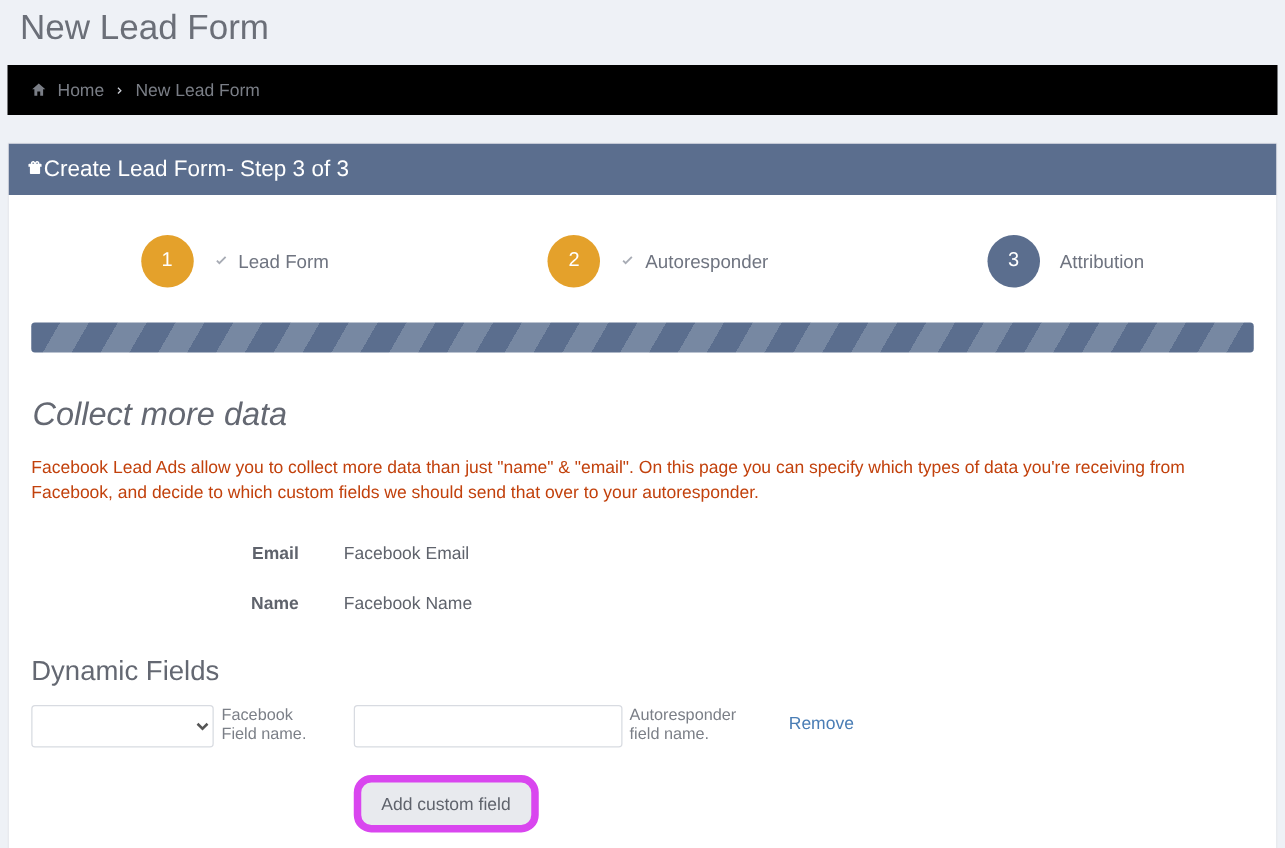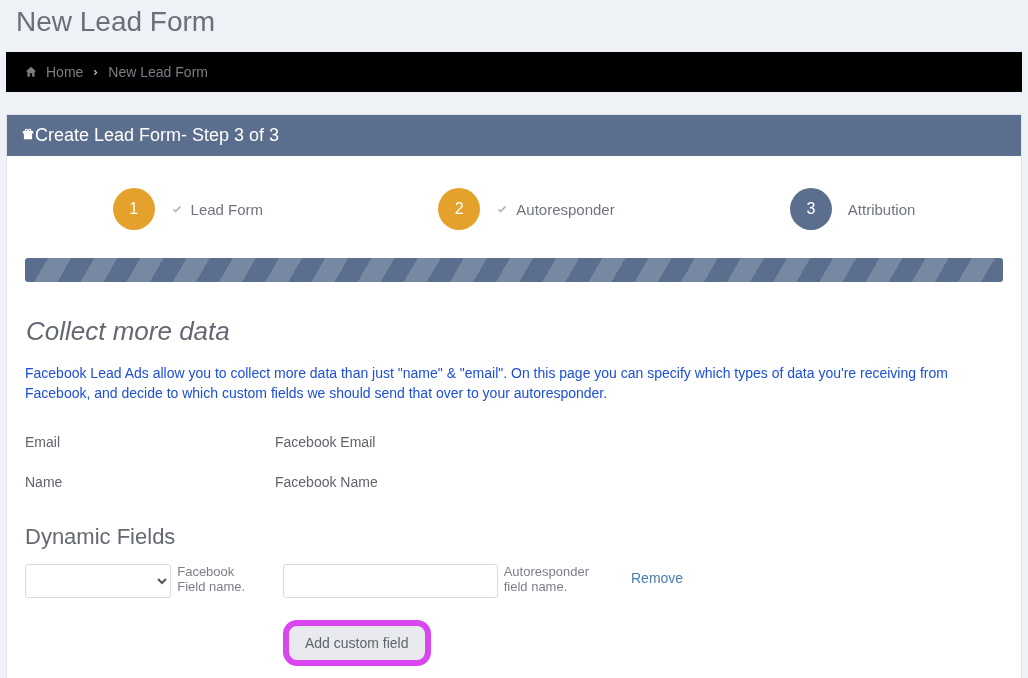--- a/index.html
+++ b/index.html
@@ -79,35 +79,36 @@
     border-radius: 3px;
   }
   h2.section-title {
     font-size: 26px;
     font-weight: 300;
     color: #646872;
     margin: 34px 0 16px 1px;
     font-style: italic;
   }
   p.desc {
-    color: #1d4ed8;
+    color: #c2410c;
     font-size: 14px;
     line-height: 1.45;
     margin-bottom: 18px;
   }
   .fieldrow {
     display: flex;
     align-items: center;
     padding: 12px 0;
   }
   .fieldrow .lbl {
     width: 250px;
-    text-align: left;
-    padding-right: 18px;
+    text-align: right;
+    padding-right: 36px;
     color: #5f636c;
+    font-weight: bold;
   }
   .fieldrow .val {
     color: #5f636c;
   }
   h3.sub-title {
     font-size: 22px;
     font-weight: 300;
     color: #646872;
     margin: 22px 0 14px 0;
   }

